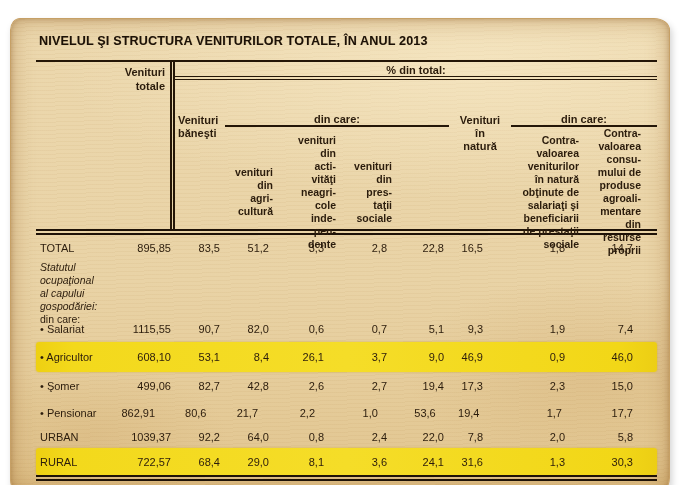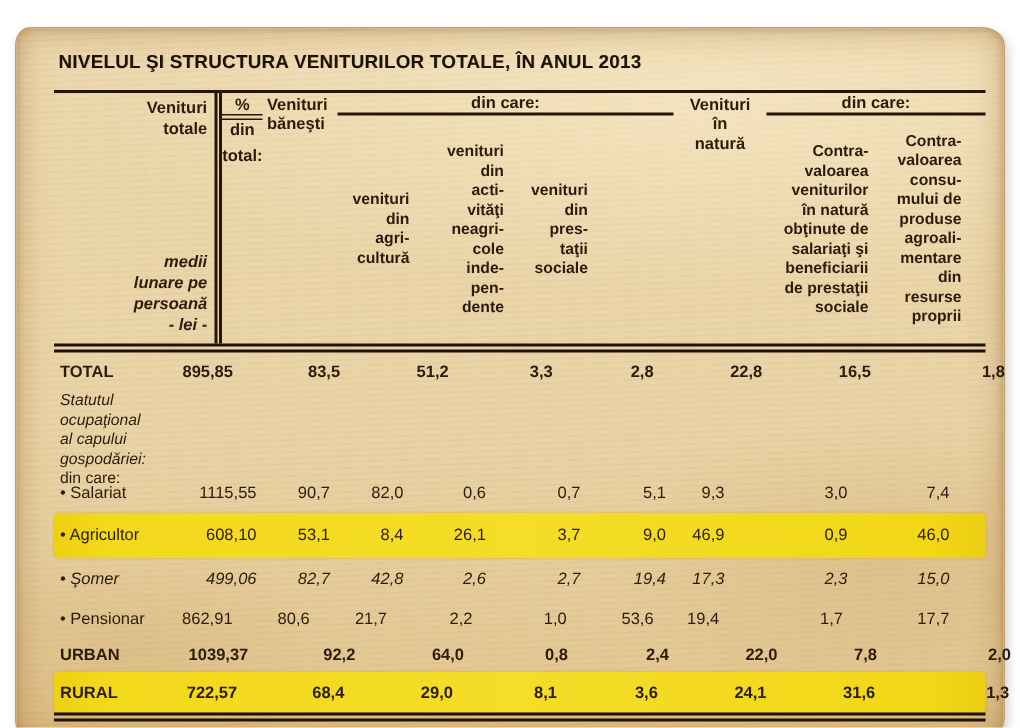--- a/index.html
+++ b/index.html
@@ -40,21 +40,21 @@
 
   
   .thead { display: flex; border-top: 2px solid #241607; height: 169px; }
   .hL {
     width: 139px;
     border-right: 5px double #241607;
     display: flex; flex-direction: column; justify-content: space-between;
   }
   .vt { text-align: right; padding: 3px 5px 0 0; font-weight: bold; white-space: pre-line; line-height: 14px; }
   .unit { text-align: right; padding: 0 5px 5px 0; font-weight: bold; font-style: italic; white-space: pre-line; line-height: 14px; }
-  .hR { flex: 1; display: flex; flex-direction: row; }
+  .hR { flex: 1; display: flex; flex-direction: column; gap: 32px; }
   .pct { height: 18px; line-height: 17px; text-align: center; font-weight: bold; border-bottom: 4px double #241607; }
   .hR2 { flex: 1; display: flex; }
   .c3h { width: 50px; font-weight: bold; white-space: pre-line; padding: 2px 0 0 3px; line-height: 13px; }
   .g47 { width: 224px; display: flex; flex-direction: column; }
   .g910 { width: 146px; display: flex; flex-direction: column; }
   .dincare { height: 15px; line-height: 14px; text-align: center; font-weight: bold; border-bottom: 2px solid #241607; }
   .subs { flex: 1; display: flex; align-items: center; }
   .sub { white-space: pre-line; font-weight: bold; text-align: right; font-size: 10.5px; line-height: 13px; }
   .sub.c4 { width: 52px; padding-right: 3px; }
   .sub.c5 { width: 53px; padding-right: 5px; }
@@ -80,28 +80,28 @@
   .cell.c8 { width: 62px; }
   .cell.c9 { width: 80px; }
   .cell.c10 { width: 66px; }
   .num { text-align: right; padding-right: 5px; }
   .c2.num { padding-right: 4px; }
   .c4.num { padding-right: 8px; }
   .c5.num { padding-right: 6px; }
   .c8.num { padding-right: 28px; }
   .c9.num { padding-right: 26px; }
   .c10.num { padding-right: 24px; }
-  .bold { font-weight: bold; gap: 46px; }
+  .bold { font-weight: normal; }
   .r-total { height: 26px; }
   .note { padding-left: 4px; height: 60px; width: 130px; }
   .note-italic { font-style: italic; white-space: pre-line; line-height: 13px; font-size: 10.5px; }
   .note-reg { line-height: 13px; font-size: 10.5px; }
   .r-salariat { height: 16px; }
   .r-agricultor { height: 30px; margin-top: 5px; }
-  .r-somer { height: 28px; font-style: italic; }
+  .r-somer { height: 28px; }
   .r-pensionar { height: 25px; gap: 12px; }
   .r-urban { height: 23px; }
   .r-rural { height: 27px; }
   .hl {
     background: linear-gradient(90deg, #eed012 0%, #f3d91c 6%, #f5dd28 50%, #f2d717 94%, #ecce14 100%);
     border-radius: 3px;
     box-shadow: 0 0 2px rgba(200,160,0,0.6);
   }
 </style>
 </head>
@@ -109,24 +109,20 @@
 
 <div class="paper">
   <div class="title">NIVELUL ŞI STRUCTURA VENITURILOR TOTALE, ÎN ANUL 2013</div>
 
   <div class="table">
 
     <div class="thead">
       <div class="hL">
         <div class="vt">Venituri
 totale</div>
-        <div class="unit">medii
-lunare pe
-persoană
-- lei -</div>
       </div>
       <div class="hR">
         <div class="pct">% din total:</div>
         <div class="hR2">
           <div class="c3h">Venituri
 băneşti</div>
           <div class="g47">
             <div class="dincare">din care:</div>
             <div class="subs">
               <div class="sub c5">venituri
@@ -210,21 +206,21 @@
 
       <div class="row r-salariat">
         <div class="cell c1 lab">• Salariat</div>
         <div class="cell c2 num">1115,55</div>
         <div class="cell c3 num">90,7</div>
         <div class="cell c4 num">82,0</div>
         <div class="cell c5 num">0,6</div>
         <div class="cell c6 num">0,7</div>
         <div class="cell c7 num">5,1</div>
         <div class="cell c8 num">9,3</div>
-        <div class="cell c9 num">3,0</div>
+        <div class="cell c9 num">1,9</div>
         <div class="cell c10 num">7,4</div>
       </div>
 
       <div class="row r-agricultor hl">
         <div class="cell c1 lab">• Agricultor</div>
         <div class="cell c2 num">608,10</div>
         <div class="cell c3 num">53,1</div>
         <div class="cell c4 num">8,4</div>
         <div class="cell c5 num">26,1</div>
         <div class="cell c6 num">3,7</div>

